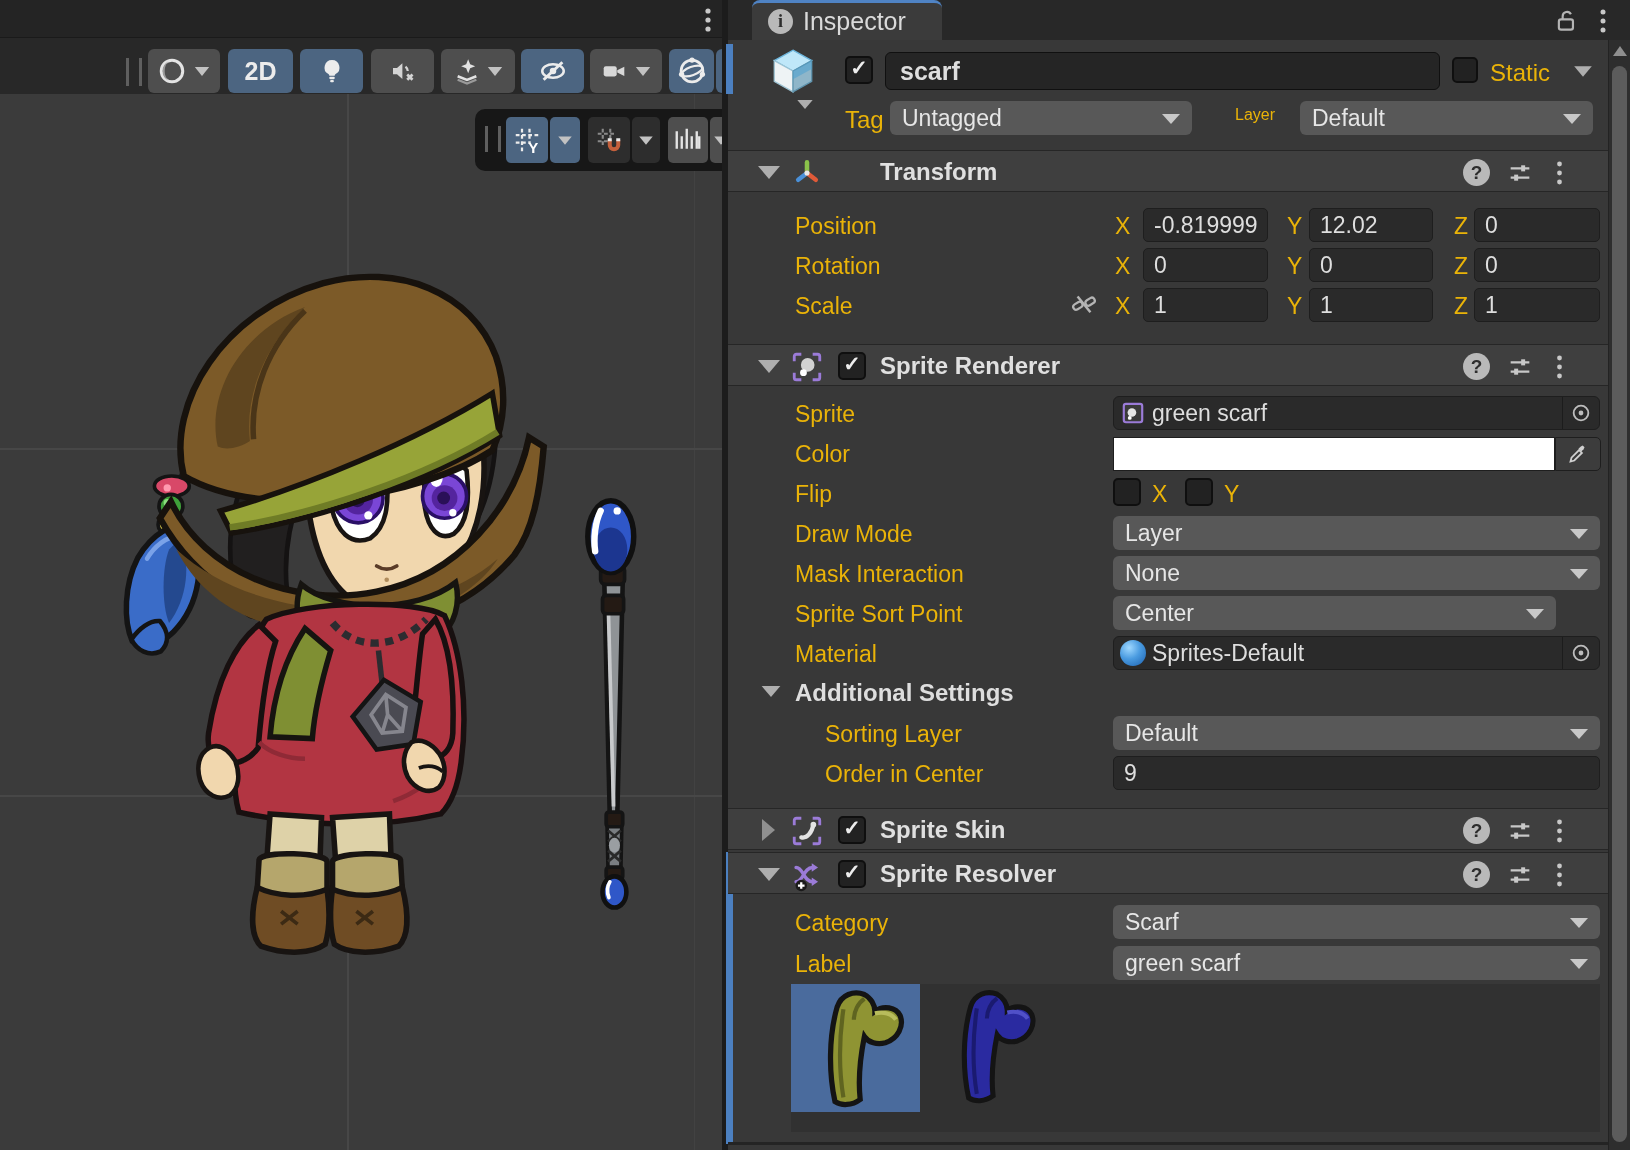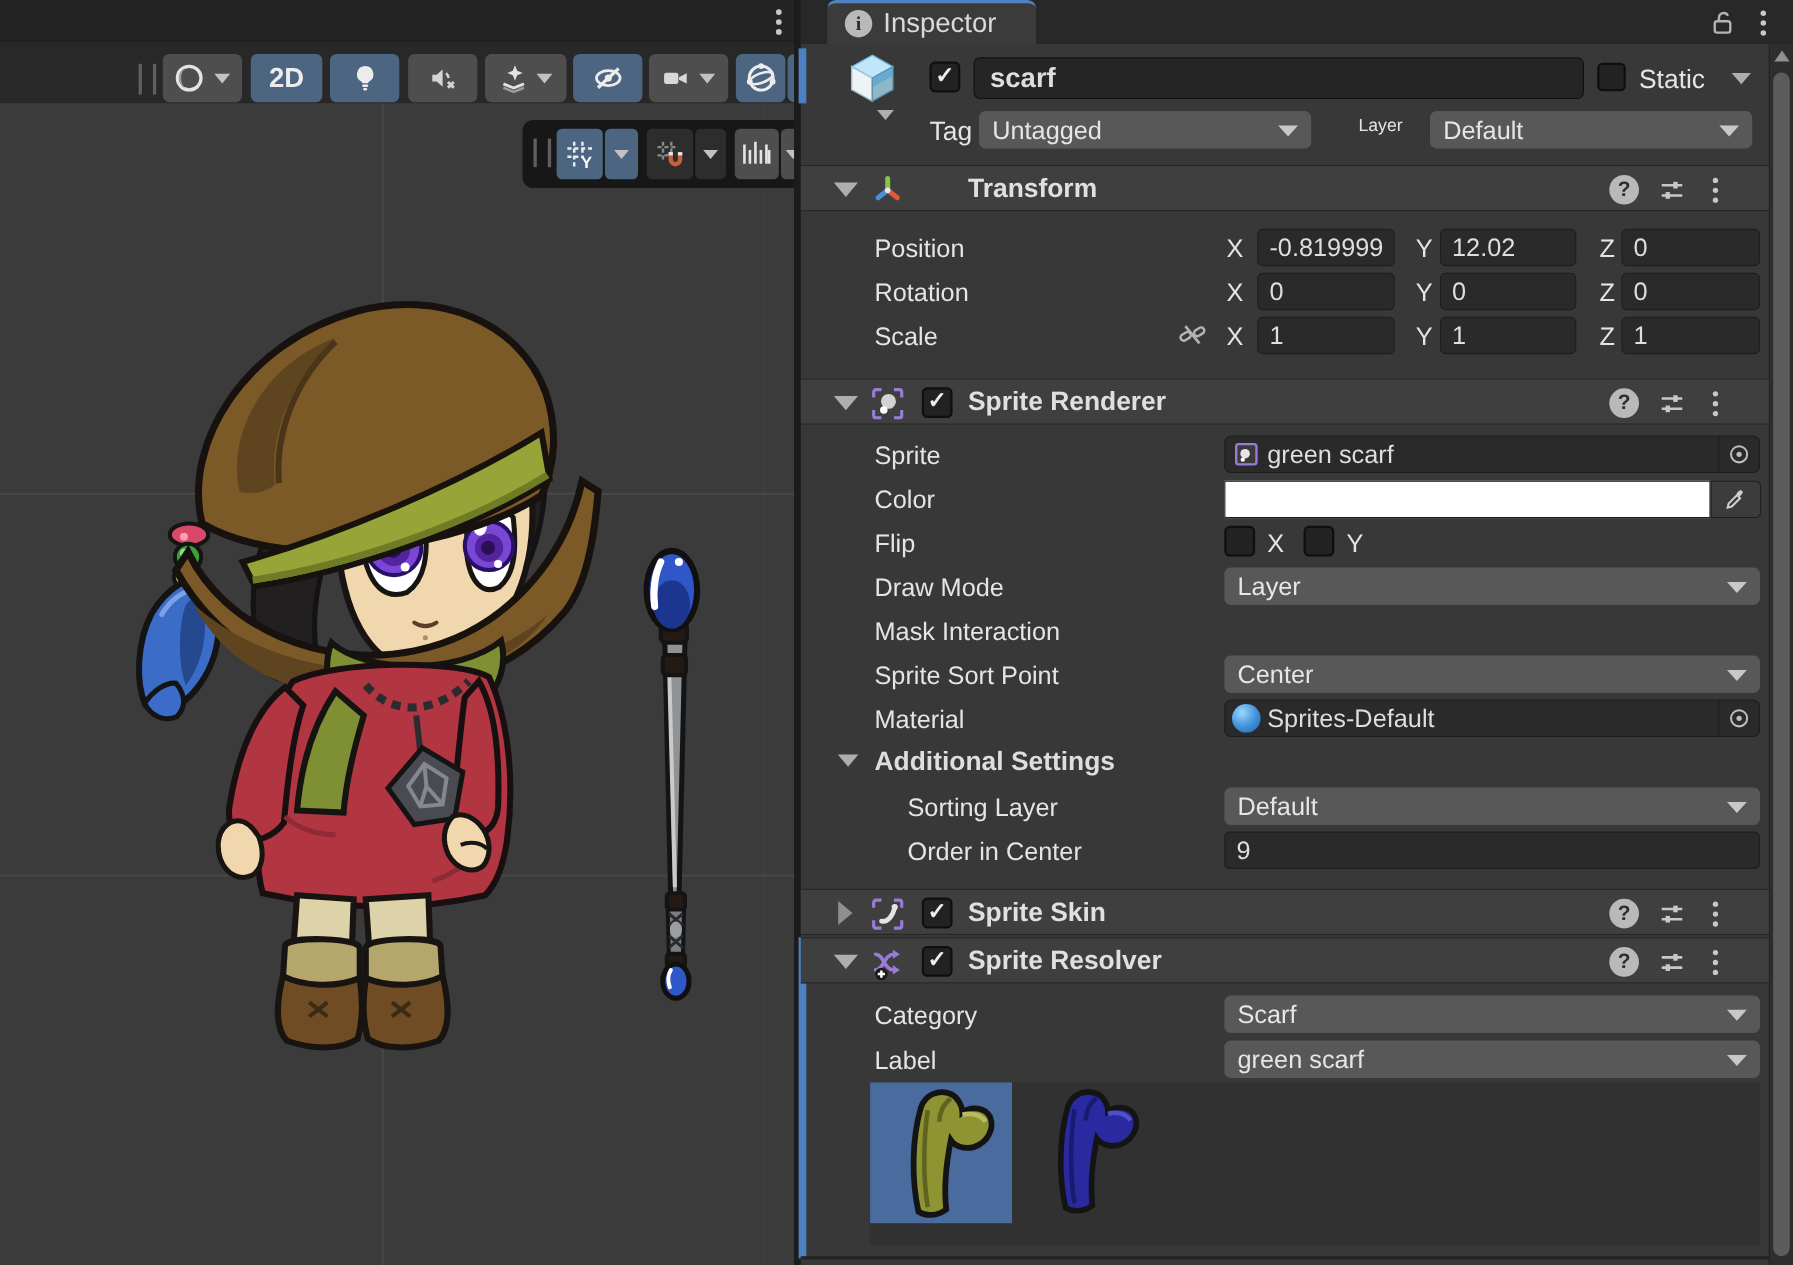--- a/index.html
+++ b/index.html
@@ -40,21 +40,21 @@
   .info-circle::after{content:"i";position:absolute;left:0;top:0;width:100%;height:100%;
       display:flex;align-items:center;justify-content:center;color:#2d2d2d;
       font-size:18px;font-weight:bold;font-family:"Liberation Serif",serif}
   .accent-bar{position:absolute;left:-2px;width:7px;background:#4c80c0}
   
   .scrollbar{position:absolute;left:880px;top:40px;width:22px;height:1110px;background:#2e2e2e;border-left:1px solid #232323}
   .scroll-thumb{position:absolute;left:3px;top:26px;width:15px;height:1076px;background:#5c5c5c;border-radius:8px}
   .scroll-up{position:absolute;left:4px;top:6px;width:0;height:0;
              border-left:7px solid transparent;border-right:7px solid transparent;border-bottom:10px solid #909090}
   
-  .plabel{position:absolute;font-size:23px;color:#e5e5e5;white-space:nowrap}
+  .plabel{position:absolute;font-size:23px;color:#eab308;white-space:nowrap}
   .bold-label{font-weight:bold;color:#dedede}
   .vfield{position:absolute;height:34px;background:#2a2a2a;border:1px solid #1e1e1e;border-radius:5px;
           color:#dedede;font-size:23px;font-family:"Liberation Sans",sans-serif;
           padding:0 0 0 10px;box-sizing:border-box;outline:none}
   .dd{position:absolute;height:34px;background:#585858;border-radius:6px;display:flex;align-items:center;
       padding-left:12px;box-sizing:border-box;cursor:default}
   .dd-text{font-size:23px;color:#e6e6e6;white-space:nowrap}
   .dd-arrow{position:absolute;right:12px;top:13px;width:0;height:0;
             border-left:9px solid transparent;border-right:9px solid transparent;border-top:10px solid #c8c8c8}
   .objfield{position:absolute;height:34px;background:#2a2a2a;border:1px solid #1e1e1e;border-radius:6px;
@@ -462,23 +462,27 @@
   <div class="checkbox" style="left:457px;top:478px"></div>
   <span class="plabel" style="left:496px;top:481px">Y</span>
 
   <span class="plabel" style="left:67px;top:521px">Draw Mode</span>
   <div class="dd" style="left:385px;top:516px;width:487px">
     <span class="dd-text">Layer</span>
     <span class="dd-arrow"></span>
   </div>
 
   <span class="plabel" style="left:67px;top:561px">Mask Interaction</span>
+  <div class="dd" style="left:385px;top:556px;width:487px">
+    <span class="dd-text">None</span>
+    <span class="dd-arrow"></span>
+  </div>
 
   <span class="plabel" style="left:67px;top:601px">Sprite Sort Point</span>
-  <div class="dd" style="left:385px;top:596px;width:487px">
+  <div class="dd" style="left:385px;top:596px;width:443px">
     <span class="dd-text">Center</span>
     <span class="dd-arrow"></span>
   </div>
 
   <span class="plabel" style="left:67px;top:641px">Material</span>
   <div class="objfield" style="left:385px;top:636px;width:487px">
     <span class="mat-sphere"></span>
     <span class="obj-text">Sprites-Default</span>
     <span class="picker">
       <svg width="22" height="22" viewBox="0 0 24 24">

